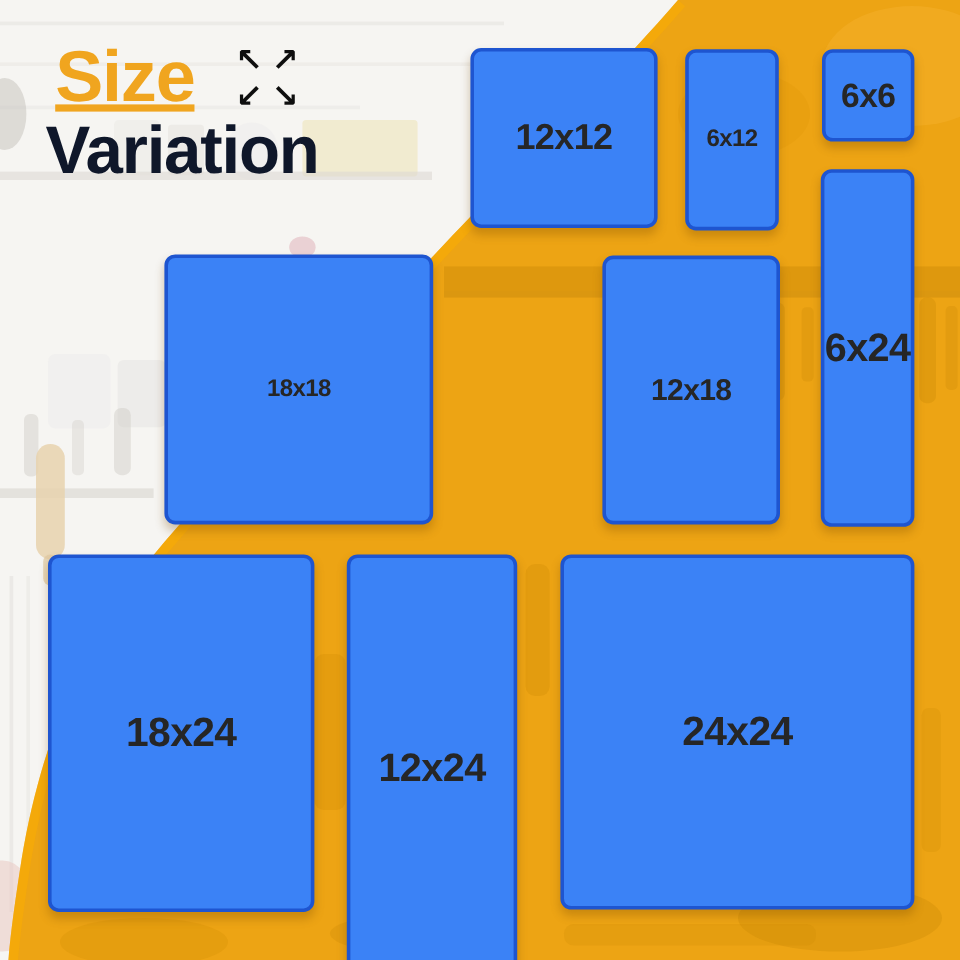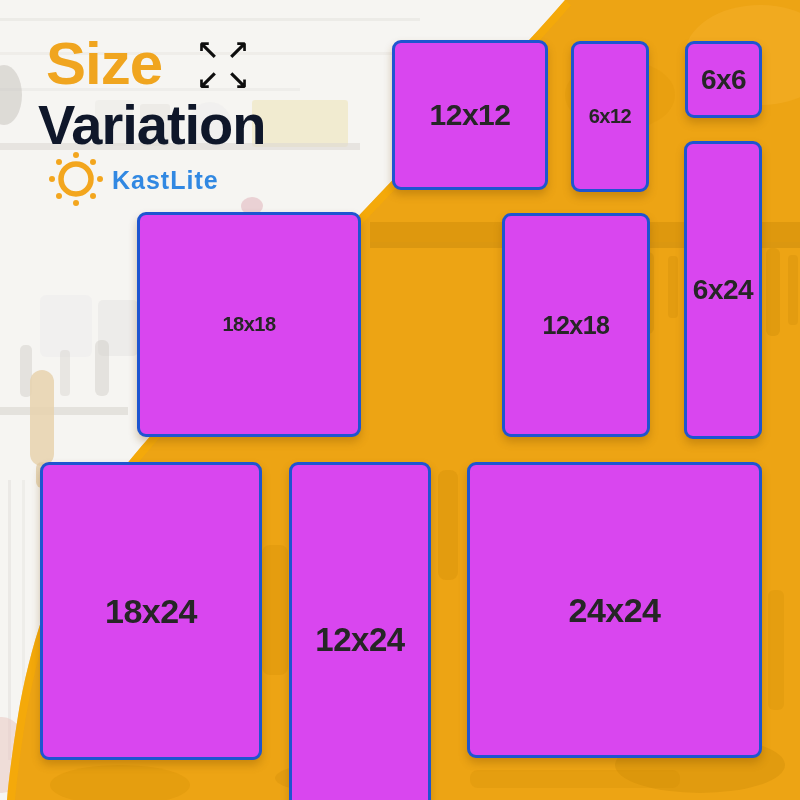--- a/index.html
+++ b/index.html
@@ -7,20 +7,21 @@
     position:relative; width:800px; height:800px; overflow:hidden;
     font-family:"Liberation Sans", sans-serif;
   }
   .bg-svg { position:absolute; left:0; top:0; }
 
   
   .title-line1 {
     position:absolute; left:46px; top:34px;
     font-size:60px; font-weight:800; line-height:1; letter-spacing:-1px;
     color:#F0A51F;
+    text-decoration:underline;
   }
   .title-line2 {
     position:absolute; left:38px; top:97px;
     font-size:56px; font-weight:800; line-height:1; letter-spacing:-1px;
     color:#0f172a;
   }
   .expand-icon {
     position:absolute; left:194px; top:37px;
     display:grid; grid-template-columns:27px 27px; grid-auto-rows:27px; gap:3px;
   }
@@ -32,21 +33,21 @@
   .logo { position:absolute; left:48px; top:151px; width:260px; height:60px; }
   .logo svg { position:absolute; left:0; top:0; }
   .brand-text {
     position:absolute; left:64px; top:15px;
     font-size:25px; font-weight:bold; letter-spacing:1px; color:#3188E2;
   }
 
   
   .panel {
     position:absolute; box-sizing:border-box;
-    background:#d946ef; border:3px solid #1E55D0; border-radius:9px;
+    background:#3b82f6; border:3px solid #1E55D0; border-radius:9px;
     display:flex; align-items:center; justify-content:center;
     box-shadow:0 5px 8px rgba(120,72,0,0.30);
   }
   .panel-label {
     font-weight:bold; color:#262626; letter-spacing:-0.5px;
   }
 </style>
 </head>
 <body>
 
@@ -115,46 +116,32 @@
 
   <div class="title-line1">Size</div>
   <div class="expand-icon">
     <span>↖</span>
     <span>↗</span>
     <span>↙</span>
     <span>↘</span>
   </div>
   <div class="title-line2">Variation</div>
 
-  <div class="logo">
-    <svg width="56" height="56" viewBox="0 0 56 56">
-      <circle cx="28" cy="28" r="15" fill="none" stroke="#F3A61E" stroke-width="5.5"></circle>
-      <circle cx="52" cy="28" r="3" fill="#F3A61E"></circle>
-      <circle cx="45" cy="45" r="3" fill="#F3A61E"></circle>
-      <circle cx="28" cy="52" r="3" fill="#F3A61E"></circle>
-      <circle cx="11" cy="45" r="3" fill="#F3A61E"></circle>
-      <circle cx="4" cy="28" r="3" fill="#F3A61E"></circle>
-      <circle cx="11" cy="11" r="3" fill="#F3A61E"></circle>
-      <circle cx="28" cy="4" r="3" fill="#F3A61E"></circle>
-      <circle cx="45" cy="11" r="3" fill="#F3A61E"></circle>
-    </svg>
-    <div class="brand-text">KastLite</div>
-  </div>
 
   <div class="panel" style="left:392px;top:40px;width:156px;height:150px">
     <span class="panel-label" style="font-size:30px">12x12</span>
   </div>
   <div class="panel" style="left:571px;top:41px;width:78px;height:151px">
     <span class="panel-label" style="font-size:20px">6x12</span>
   </div>
   <div class="panel" style="left:685px;top:41px;width:77px;height:77px">
     <span class="panel-label" style="font-size:28px">6x6</span>
   </div>
   <div class="panel" style="left:684px;top:141px;width:78px;height:298px">
-    <span class="panel-label" style="font-size:28px">6x24</span>
+    <span class="panel-label" style="font-size:33px">6x24</span>
   </div>
   <div class="panel" style="left:137px;top:212px;width:224px;height:225px">
     <span class="panel-label" style="font-size:20px">18x18</span>
   </div>
   <div class="panel" style="left:502px;top:213px;width:148px;height:224px">
     <span class="panel-label" style="font-size:25px">12x18</span>
   </div>
   <div class="panel" style="left:40px;top:462px;width:222px;height:298px">
     <span class="panel-label" style="font-size:34px">18x24</span>
   </div>

